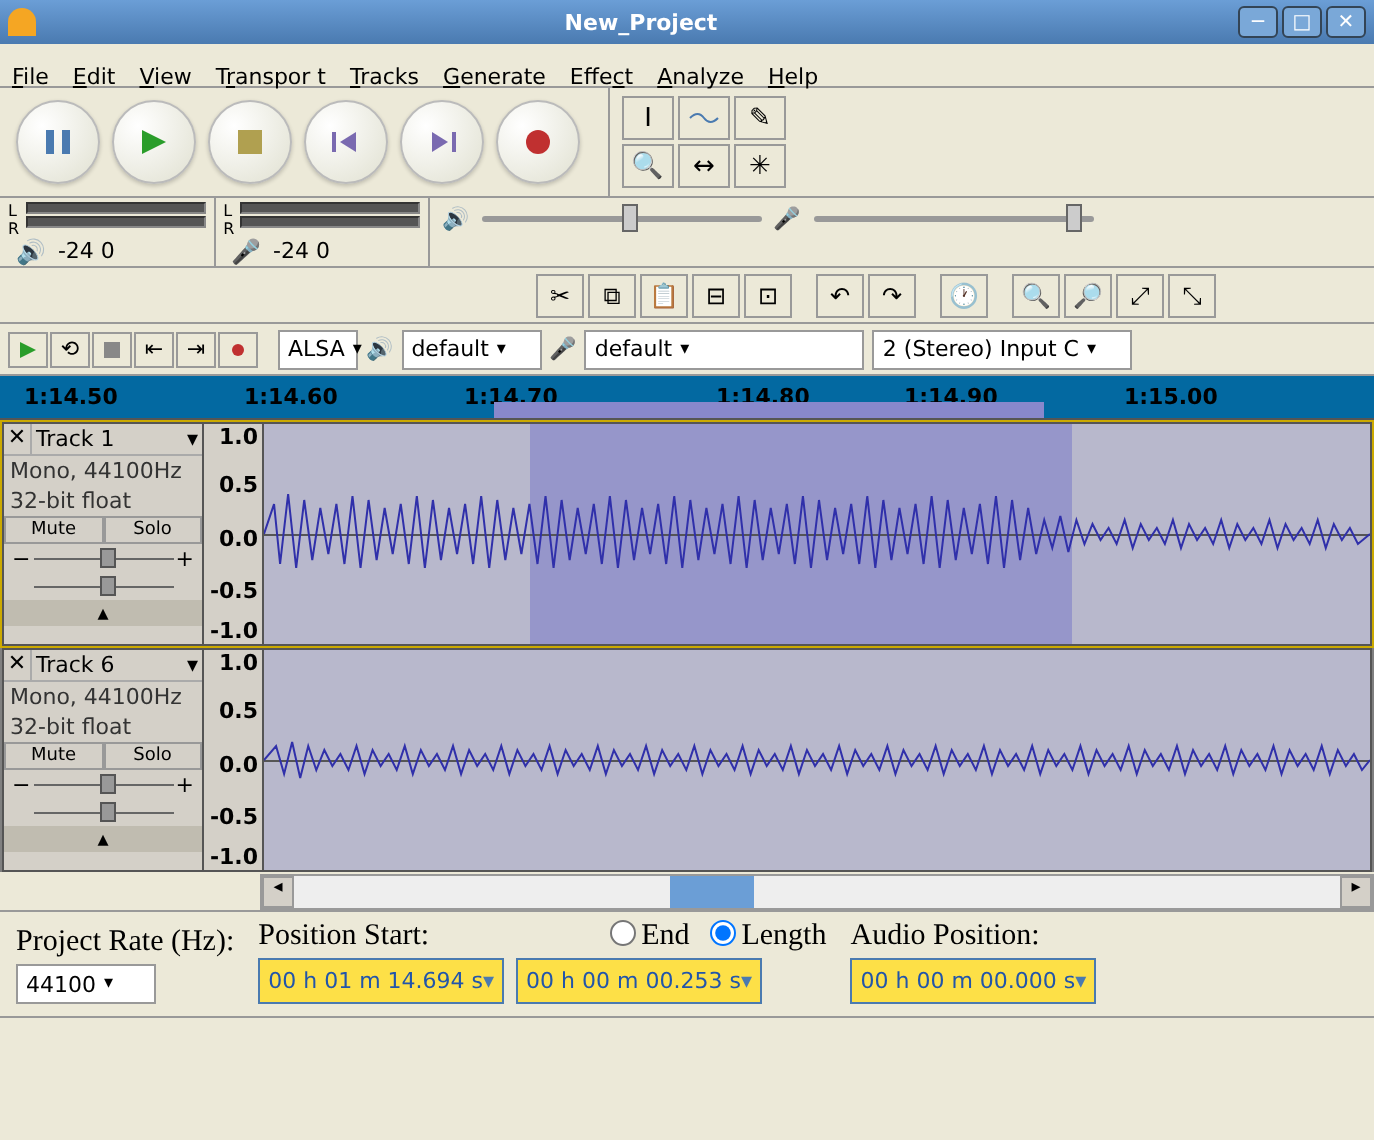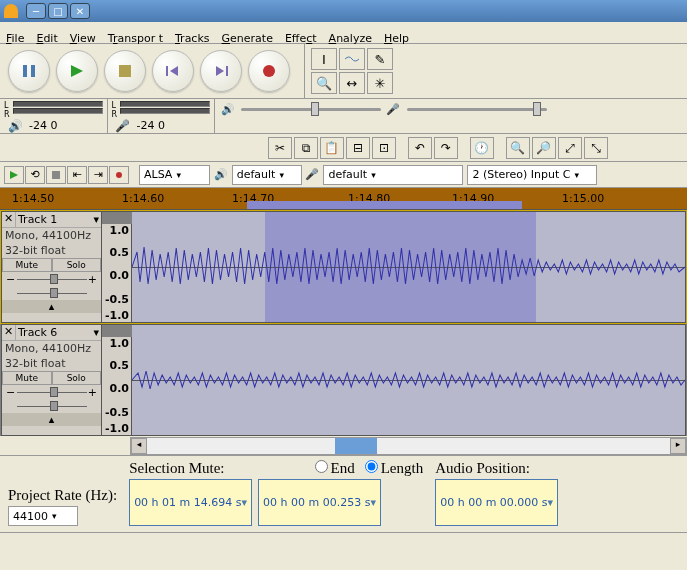--- a/index.html
+++ b/index.html
@@ -23,64 +23,65 @@
 .meter-labels { display: flex; gap: 2px; font-size: 9px; }
 .spk-icon { font-size: 12px; margin: 0 4px; align-self: center; }
 .small-toolbar { flex: 1; display: flex; align-items: center; padding: 2px 4px; gap: 2px; }
 .stool { width: 24px; height: 22px; border: 1px solid #999; background: #ece9d8; display: flex; align-items: center; justify-content: center; cursor: pointer; font-size: 12px; }
 .sep { width: 8px; }
 .device-row { height: 26px; border-bottom: 1px solid #999; display: flex; align-items: center; padding: 2px 4px; gap: 4px; }
 .mini-trans { display: flex; gap: 1px; margin-right: 6px; }
 .mini-trans .mb { width: 20px; height: 18px; border: 1px solid #999; background: #ece9d8; display:flex; align-items:center; justify-content:center; cursor:pointer; }
 .combo { border: 1px solid #999; background: #fff; height: 20px; display: flex; align-items: center; padding: 0 4px; cursor: pointer; }
 .combo .arr { margin-left: 4px; font-size: 9px; }
-.timeline { height: 22px; background: #a16207; border-bottom: 1px solid #555; position: relative; font-size: 10px; font-weight: normal; }
+.timeline { height: 22px; background: #0369a1; border-bottom: 1px solid #555; position: relative; font-size: 10px; font-weight: bold; }
 .timeline .tick { position: absolute; top: 4px; }
 .timeline .sel { position: absolute; top: 13px; height: 8px; background: #8888cc; }
 .tracks { background: #808080; }
 .track { display: flex; border: 1px solid #555; margin: 1px; }
 .track.sel-track { outline: 1px solid #ccaa00; }
 .track-head { width: 100px; background: #d4d0c8; border-right: 1px solid #555; font-size: 9px; }
 .track-head .th-row { display: flex; border-bottom: 1px solid #aaa; }
 .track-head .close { width: 14px; text-align: center; cursor: pointer; border-right: 1px solid #aaa; }
 .track-head .name { flex: 1; padding: 1px 2px; cursor: pointer; display: flex; justify-content: space-between; }
 .track-head .info { padding: 1px 3px; color: #333; }
 .track-head .btns { display: flex; }
 .track-head .btns button { flex: 1; font-size: 9px; border: 1px solid #999; background: #d4d0c8; cursor: pointer; padding: 1px; }
 .track-head .slider { height: 14px; display: flex; align-items: center; justify-content: center; position: relative; }
 .track-head .slider .line { width: 70px; height: 1px; background: #666; }
 .track-head .slider .thumb { position: absolute; width: 8px; height: 10px; background: #999; border: 1px solid #555; }
 .track-head .collapse { text-align: center; cursor: pointer; background: #c0bcb0; }
-.vscale { width: 30px; background: #d4d0c8; border-right: 1px solid #555; position: relative; font-size: 9px; font-weight: bold; margin-top: 12px; }
+.vscale { width: 30px; background: #d4d0c8; border-right: 1px solid #555; position: relative; font-size: 9px; font-weight: bold; }
 .vscale span { position: absolute; right: 2px; }
 .wave { flex: 1; background: #b8b8cc; position: relative; overflow: hidden; }
 .wave .selection { position: absolute; top: 0; bottom: 0; background: rgba(100,100,200,0.4); }
 .wave svg { position: absolute; top: 0; left: 0; width: 100%; height: 100%; }
 .wave .zero { position: absolute; left: 0; right: 0; top: 50%; height: 1px; background: #555; }
 .hscroll { height: 18px; background: #d4d0c8; display: flex; border: 1px solid #999; }
 .hscroll .sbtn { width: 16px; border: 1px solid #999; background: #d4d0c8; cursor: pointer; text-align: center; font-size: 9px; }
 .hscroll .strack { flex: 1; background: #eee; position: relative; }
 .hscroll .sthumb { position: absolute; height: 100%; background: #6b9ed6; cursor: pointer; }
 .bottom-panel { padding: 4px 8px; border-top: 1px solid #999; display: flex; align-items: flex-end; gap: 12px; }
 .bottom-panel .col { display: flex; flex-direction: column; gap: 2px; }
 .bottom-panel label { font-size: 15px; font-family: Liberation Serif, serif; }
-.timebox { border: 1px solid #4a7ab0; background: #fef9c3; padding: 16px 4px; font-family: monospace; font-size: 12px; color: #2255aa; display: flex; align-items: center; text-align: right; }
+.timebox { border: 1px solid #4a7ab0; background: #fde047; padding: 4px 4px; font-family: monospace; font-size: 12px; color: #2255aa; display: flex; align-items: center; text-align: right; }
 .timebox .dd { color: #4a7ab0; }
 .radio { display: flex; align-items: flex-start; gap: 3px; }
 .radio input { margin: 0; }
 .statusbar { height: 22px; border-top: 1px solid #999; background: #ece9d8; margin-top: 2px; }
 .vslider { width: 140px; height: 16px; position: relative; display: flex; align-items: center; margin: 0 6px; }
 .vslider .track-line { width: 100%; height: 3px; background: #999; border-radius: 2px; }
 .vslider .thumb { position: absolute; width: 8px; height: 14px; background: #ccc; border: 1px solid #666; }
 </style>
 </head>
 <body>
 
 <div class="titlebar">
   <div class="icon"></div>
+  <div class="title">New_Project</div>
   <div class="winbtn">─</div>
   <div class="winbtn">□</div>
   <div class="winbtn">✕</div>
 </div>
 
 <div class="menubar">
   <span><u>F</u>ile</span>
   <span><u>E</u>dit</span>
   <span><u>V</u>iew</span>
   <span>T<u>r</u>anspor t</span>
@@ -217,21 +218,21 @@
         </svg>
       </div>
     <div class="mb">⇤</div>
     <div class="mb">⇥</div>
     <div class="mb">
         <svg width="8" height="8">
           <circle cx="4" cy="4" r="3" fill="#c03030"></circle>
         </svg>
       </div>
   </div>
-  <div class="combo" style="width:71px">
+  <div class="combo" style="width:40px">
       <span>ALSA</span>
       <span class="arr">▾</span>
     </div>
   <span>🔊</span>
   <div class="combo" style="width:70px">
       <span>default</span>
       <span class="arr">▾</span>
     </div>
   <span>🎤</span>
   <div class="combo" style="width:140px">
@@ -241,21 +242,21 @@
   <div class="combo" style="width:130px">
       <span>2 (Stereo) Input C</span>
       <span class="arr">▾</span>
     </div>
 </div>
 
 <div class="timeline">
   <span class="tick" style="left:12px">1:14.50</span>
   <span class="tick" style="left:122px">1:14.60</span>
   <span class="tick" style="left:232px">1:14.70</span>
-  <span class="tick" style="left:348px">1:14.80</span>
+  <span class="tick" style="left:358px">1:14.80</span>
   <span class="tick" style="left:452px">1:14.90</span>
   <span class="tick" style="left:562px">1:15.00</span>
   <div class="sel" style="left:36%;width:40%"></div>
 </div>
 
 <div class="tracks">
   <div class="track sel-track">
     <div class="track-head">
       <div class="th-row">
           <div class="close">✕</div>
@@ -352,21 +353,21 @@
 <div class="bottom-panel">
   <div class="col">
     <label>Project Rate (Hz):</label>
     <div class="combo" style="width:70px">
         <span>44100</span>
         <span class="arr">▾</span>
       </div>
   </div>
   <div class="col">
     <div style="display:flex;gap:10px;align-items:center;">
-      <label>Selection Mute:</label>
+      <label>Position Start:</label>
       <div style="width:70px"></div>
       <div class="radio">
           <input type="radio" name="sel" style="">
           <label>End</label>
         </div>
       <div class="radio">
           <input type="radio" name="sel" checked="" style="">
           <label>Length</label>
         </div>
     </div>

